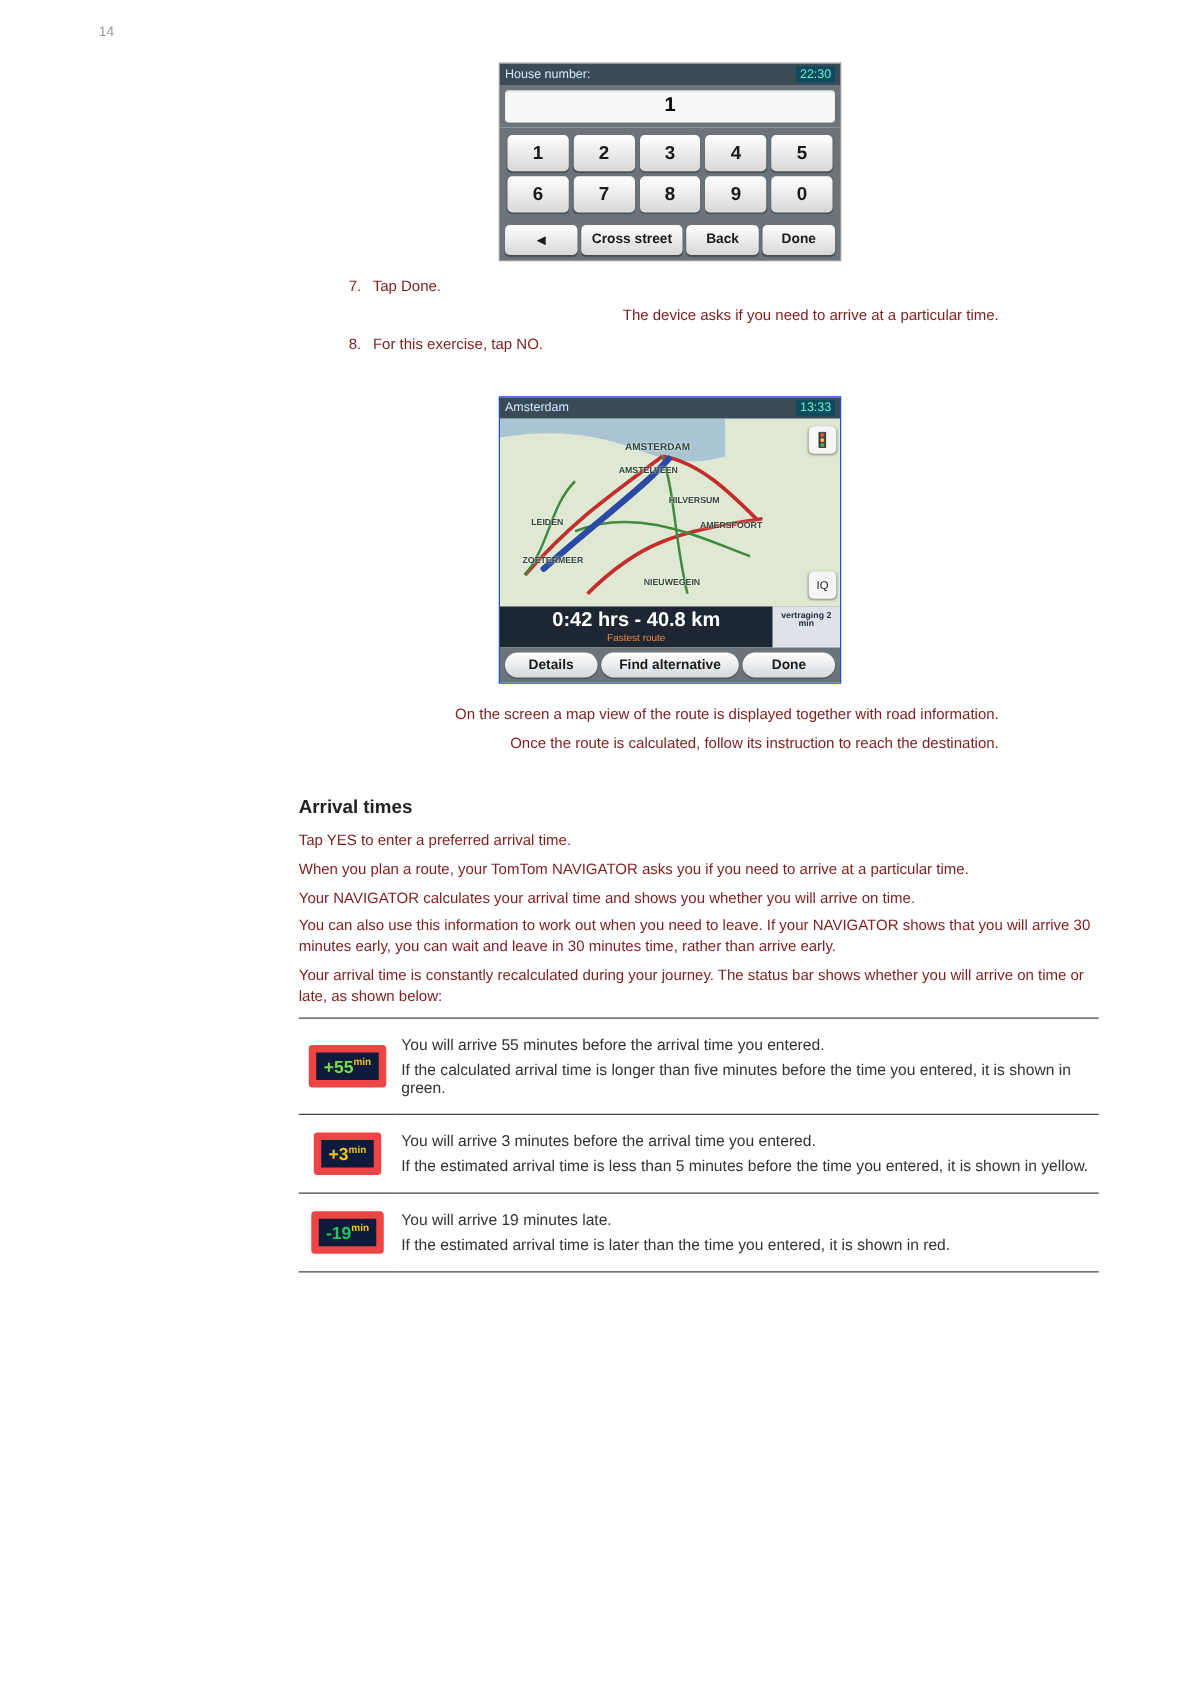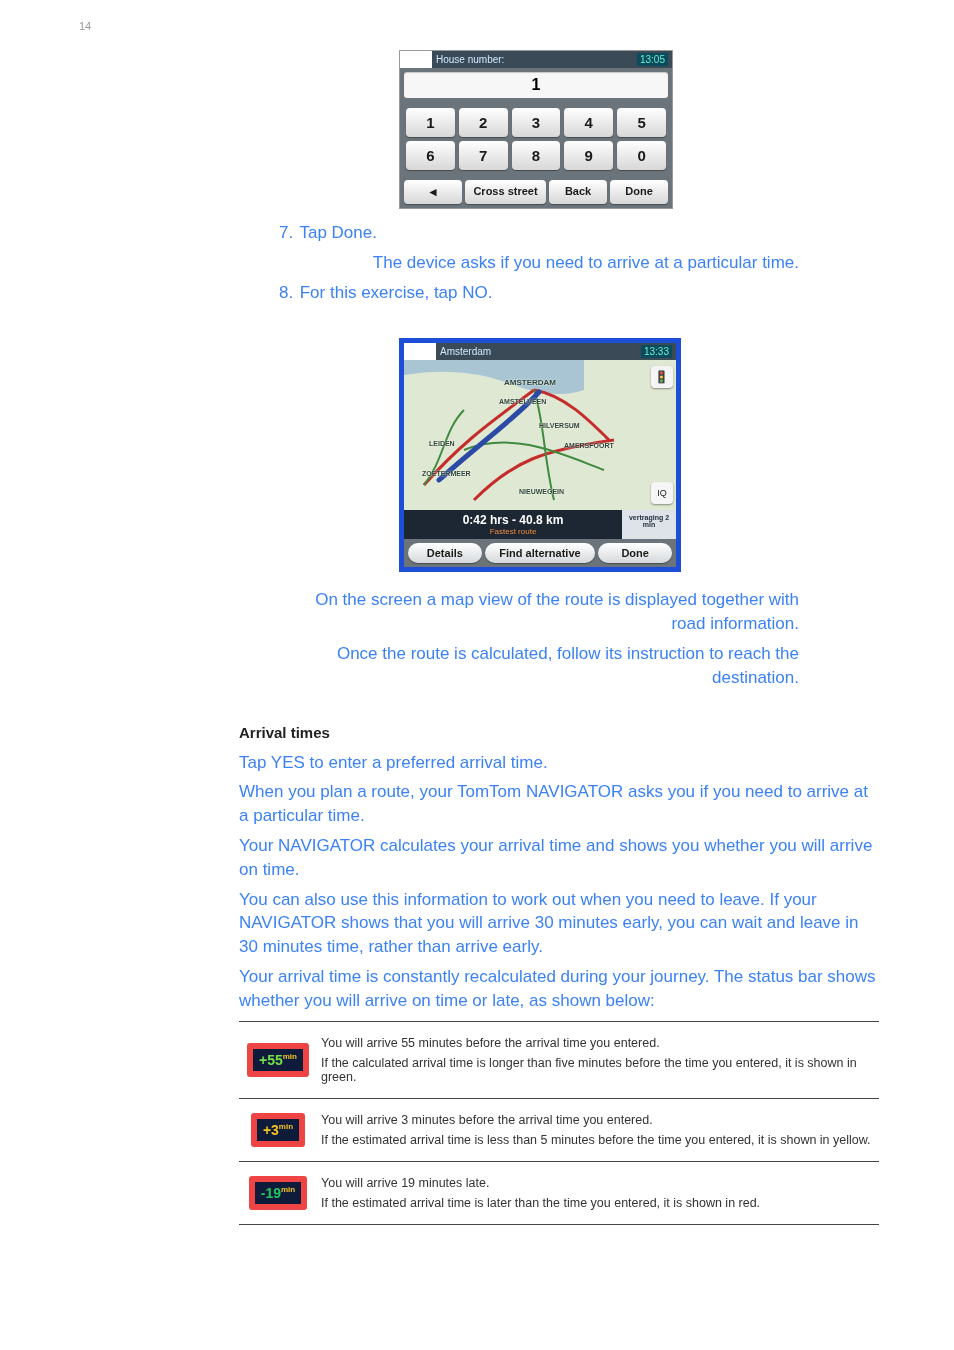--- a/index.html
+++ b/index.html
@@ -22,22 +22,22 @@
     position: absolute;
     top: 20px;
     left: 60px;
     font-size: 11px;
     color: #999999;
   }
   .section-block {
     margin-bottom: 34px;
   }
   .step-text {
-    font-size: 17px;
-    color: #3b82f6;
+    font-size: 12px;
+    color: #7f1d1d;
     line-height: 1.4;
     margin: 6px 0;
   }
   .step-num {
     display: inline-block;
     width: 16px;
   }
   .indent {
     padding-left: 20px;
     text-align: right;
@@ -56,21 +56,20 @@
     margin-bottom: 12px;
   }
   .device-bar {
     display: flex;
     background: #3a4a56;
     color: #ffffff;
     font-size: 10px;
     padding: 2px 4px;
     align-items: center;
     justify-content: space-between;
-    margin-left: 32px;
   }
   .device-bar-title { color: #cfe9ff; }
   .device-bar-time {
     background: #0b4b5b;
     color: #6af0d0;
     font-size: 10px;
     padding: 1px 3px;
   }
   .display-row {
     background: #6b747a;
@@ -118,21 +117,21 @@
     font-weight: bold;
     color: #1a1a1a;
     padding: 5px 2px;
     box-shadow: 0 1px 1px rgba(0,0,0,0.35);
   }
   .bottom-btn.icon { font-size: 12px; }
   
   .map-shot {
     width: 272px;
     margin-left: 320px;
-    border: 5px solid #1d4ed8;
+    border: 1px solid #1d4ed8;
     margin-bottom: 16px;
   }
   .map-area {
     position: relative;
     height: 150px;
     background: #e6eedb;
     overflow: hidden;
   }
   .map-svg {
     position: absolute; inset: 0; width: 100%; height: 100%;
@@ -166,21 +165,21 @@
   .map-info {
     display: flex;
     background: #1c2733;
     color: #ffffff;
   }
   .map-info-main {
     flex: 1;
     text-align: center;
     padding: 3px 0;
   }
-  .map-info-main .line1 { font-size: 12px; font-weight: bold; }
+  .map-info-main .line1 { font-size: 16px; font-weight: bold; }
   .map-info-main .line2 { font-size: 8px; color: #f08a3a; }
   .map-info-side {
     width: 50px;
     background: #dde3e8;
     color: #233040;
     font-size: 7px;
     text-align: center;
     padding: 4px 2px;
     font-weight: bold;
   }
@@ -223,21 +222,21 @@
 </style>
 </head>
 <body>
 
 <div class="page">
   <div class="page-number">14</div>
 
   <div class="device-shot">
     <div class="device-bar">
       <span class="device-bar-title">House number:</span>
-      <span class="device-bar-time">13:05</span>
+      <span class="device-bar-time">22:30</span>
     </div>
     <div class="display-row">
       <div class="display-input">1</div>
     </div>
     <div class="key-grid">
       <div class="key">1</div>
       <div class="key">2</div>
       <div class="key">3</div>
       <div class="key">4</div>
       <div class="key">5</div>

